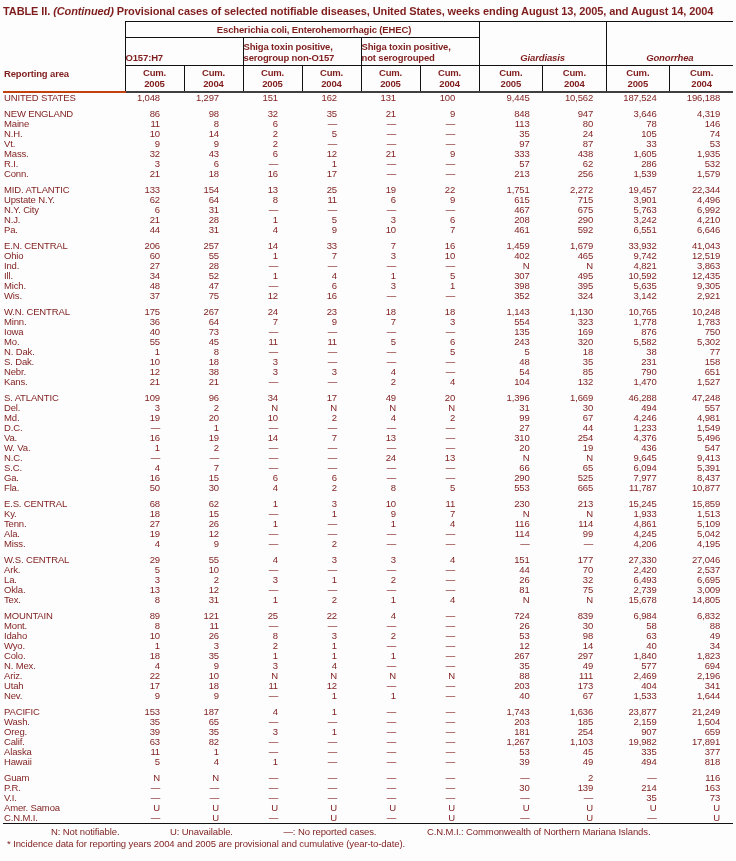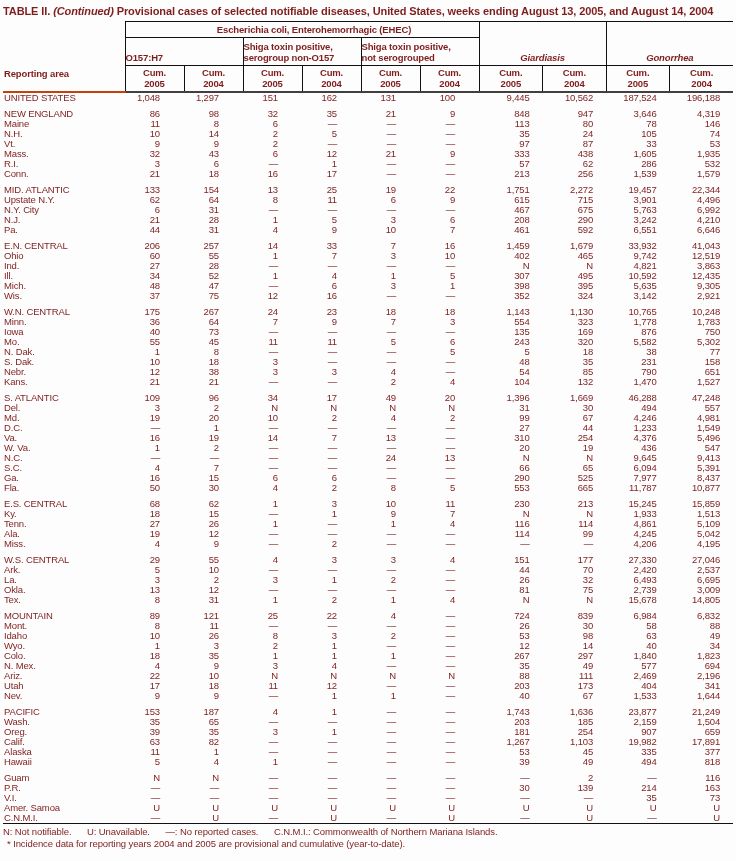--- a/index.html
+++ b/index.html
@@ -28,22 +28,22 @@
   th.sub:last-child{border-right:1px solid #111;}
   tr.h3 th{border-left:1px solid #111;border-bottom:2px solid #404040;text-align:center;
     vertical-align:bottom;padding:2px 0 2px 0;line-height:10.5px;}
   tbody td{line-height:10px;white-space:nowrap;}
   td.area{text-align:left;padding-left:1px;}
   td.num{text-align:right;}
   td.col-e{padding-right:24px;}
   td.col-g{padding-right:13px;}
   tr.gap td{height:6px;line-height:6px;}
   .footnotes{margin-top:2px;font-size:9.5px;letter-spacing:-0.1px;line-height:12px;}
-  .legend span{display:inline-block;}
-  .legend span + span{margin-left:13px;}
+  .legend span{display:inline-block;margin-left:48px;}
+  .legend span + span{margin-left:48px;}
   .note{padding-left:4px;}
 </style>
 </head>
 <body>
 
 <div class="page">
 
   <div class="title">
     <div><span>TABLE II. </span><span class="it">(Continued)</span><span> Provisional cases of selected notifiable diseases, United States, weeks ending August 13, 2005, and August 14, 2004</span></div>
   </div>

